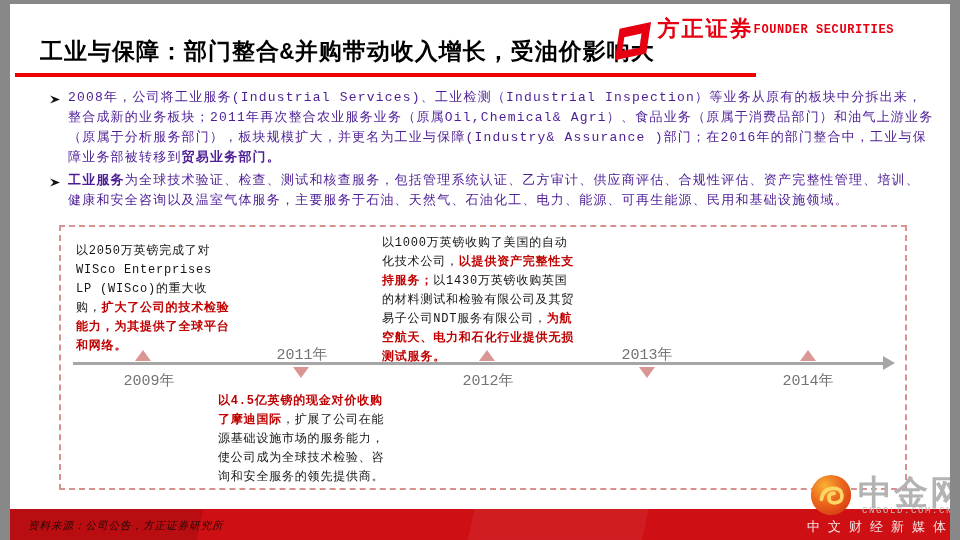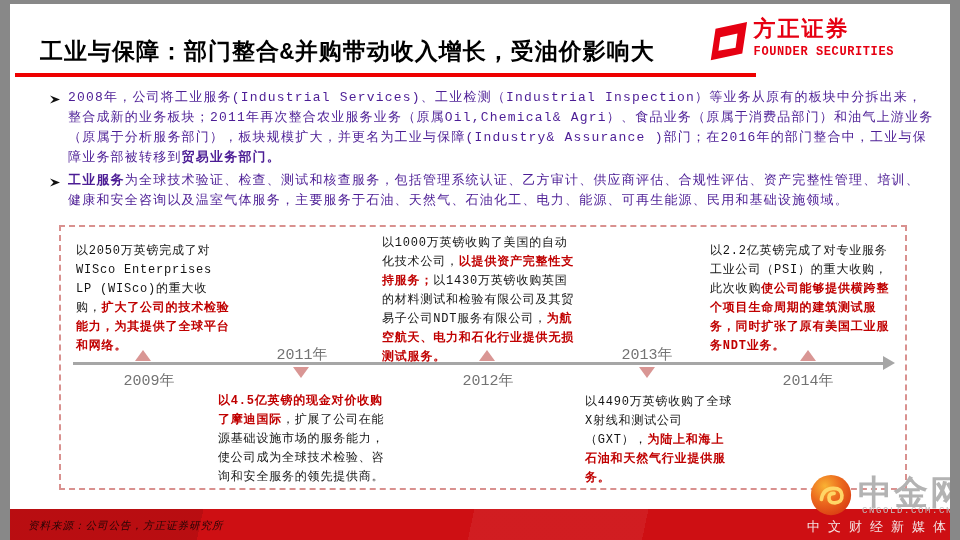--- a/index.html
+++ b/index.html
@@ -9,21 +9,21 @@
     font-family:Liberation Mono, monospace;overflow:hidden;margin:4px auto;
   }
   
   .title{
     position:absolute;left:30px;top:32px;width:720px;
     font-size:23px;font-weight:bold;color:#000;letter-spacing:1px;white-space:nowrap;
   }
   .title-rule{position:absolute;left:5px;top:69px;width:741px;height:4px;background:#ee0000;}
   .brand{position:absolute;right:56px;top:16px;display:flex;align-items:flex-start;gap:6px;}
   .brand svg{display:block;}
-  .brand-txt{display:flex;flex-direction:column;line-height:1;}
+  .brand-txt{display:flex;flex-direction:row;line-height:1;}
   .brand-cn{font-size:22px;font-weight:bold;color:#e60012;letter-spacing:2px;}
   .brand-en{font-size:12px;font-weight:bold;color:#e60012;letter-spacing:0.6px;margin-top:4px;}
   
   .bullets{position:absolute;left:40px;top:84px;width:884px;}
   .bullet{position:relative;padding-left:18px;font-size:13px;line-height:20px;
           color:#4c1d95;letter-spacing:1.2px;margin-bottom:3px;}
   .bullet .bmark{position:absolute;left:0;top:4px;}
   .b{font-weight:bold;}
   
   .panel{position:absolute;left:49px;top:221px;width:848px;height:265px;
@@ -113,31 +113,25 @@
   <div class="yr" style="left:798px;top:367px;text-align:right;">2014年</div>
 
   <div class="evt" style="left:66px;top:238px;width:156px;">
     <span>以2050万英镑完成了对WISco Enterprises LP (WISco)的重大收购，</span><span class="red">扩大了公司的技术检验能力，为其提供了全球平台和网络。</span>
   </div>
 
   <div class="evt" style="left:372px;top:230px;width:198px;">
     <span>以1000万英镑收购了美国的自动化技术公司，</span><span class="red">以提供资产完整性支持服务；</span><span>以1430万英镑收购英国的材料测试和检验有限公司及其贸易子公司NDT服务有限公司，</span><span class="red">为航空航天、电力和石化行业提供无损测试服务。</span>
   </div>
 
-  <div class="evt" style="left:700px;top:238px;width:190px;">
-    <span>以2.2亿英镑完成了对专业服务工业公司（PSI）的重大收购，此次收购</span><span class="red">使公司能够提供横跨整个项目生命周期的建筑测试服务，同时扩张了原有美国工业服务NDT业务。</span>
-  </div>
 
   <div class="evt" style="left:208px;top:388px;width:172px;">
     <span class="red">以4.5亿英镑的现金对价收购了摩迪国际</span><span>，扩展了公司在能源基础设施市场的服务能力，使公司成为全球技术检验、咨询和安全服务的领先提供商。</span>
   </div>
 
-  <div class="evt" style="left:575px;top:389px;width:150px;">
-    <span>以4490万英镑收购了全球X射线和测试公司（GXT），</span><span class="red">为陆上和海上石油和天然气行业提供服务。</span>
-  </div>
 
   <div class="footer">
     <div class="src">资料来源：公司公告，方正证券研究所</div>
     <div class="tagline">中文财经新媒体</div>
   </div>
 
   <div class="wm">
     <span class="wm-circle">
       <svg width="42" height="42" viewBox="0 0 48 48">
         <defs>

